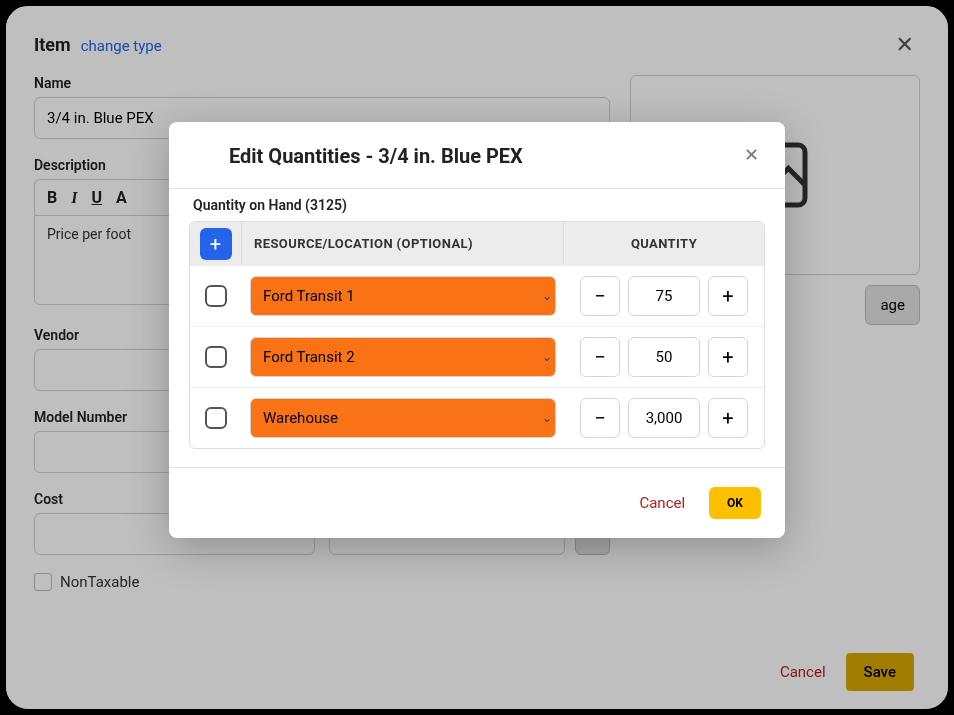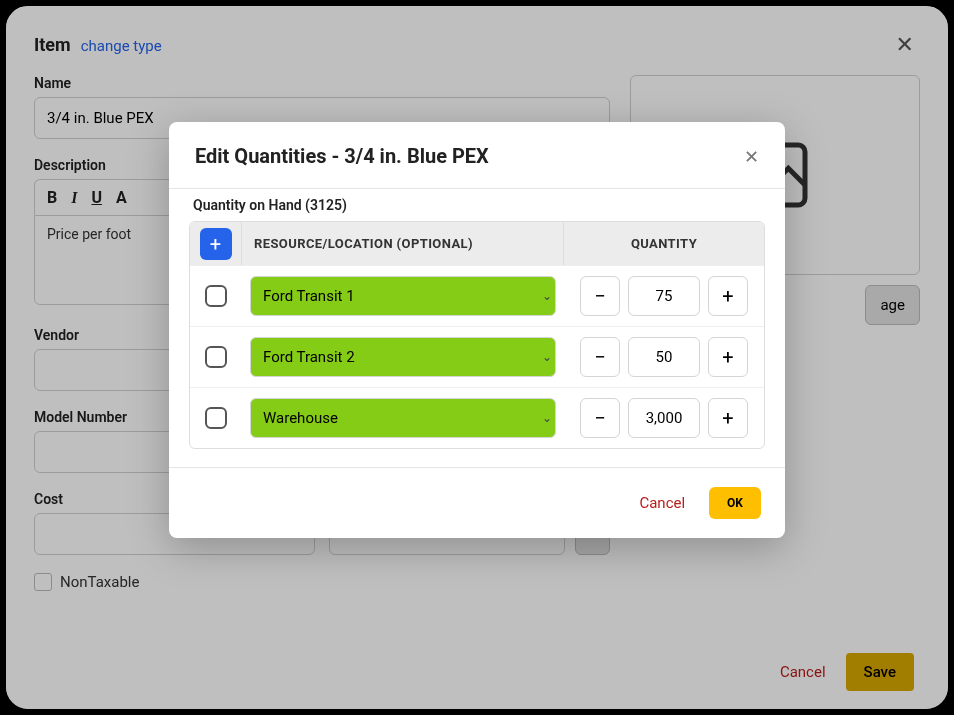--- a/index.html
+++ b/index.html
@@ -77,21 +77,21 @@
   background: #d9a800; border: none; border-radius: 4px;
   padding: 10px 18px; font-size: 15px; font-weight: 500; cursor: pointer;
 }
 
 
 .modal {
   position: absolute; top: 122px; left: 50%; transform: translateX(-50%);
   width: 616px; background: #fff; border-radius: 8px;
   box-shadow: 0 10px 40px rgba(0,0,0,0.25); z-index: 10;
 }
-.modal-head { display: flex; justify-content: space-between; align-items: center; padding: 22px 26px 20px; }
+.modal-head { display: flex; justify-content: space-between; padding: 22px 26px 20px; margin-left: 34px; }
 .modal-title { font-size: 20px; font-weight: 700; color: #222; }
 .modal-x { font-size: 18px; color: #777; cursor: pointer; }
 .modal-body { padding: 0 20px 18px; }
 .modal-sep { border: none; border-top: 1px solid #e5e5e5; }
 
 .qoh-label { font-size: 14px; font-weight: 600; color: #222; margin: 8px 0 8px 4px; }
 
 .qty-table { border: 1px solid #ddd; border-radius: 6px; overflow: hidden; }
 .qty-head { display: flex; background: #ececec; }
 .qty-head-cell {
@@ -105,21 +105,21 @@
   width: 32px; height: 32px; background: #2563eb; border: none; border-radius: 6px;
   color: #fff; font-size: 20px; cursor: pointer; display: flex; align-items: center; justify-content: center;
 }
 
 .qty-row { display: flex; align-items: center; border-top: 1px solid #eee; padding: 10px 0; }
 .qr-cb { width: 52px; display: flex; justify-content: center; }
 .qr-cb .cb2 { width: 22px; height: 22px; border: 2px solid #555; border-radius: 6px; }
 .qr-loc { flex: 1; padding: 0 8px; position: relative; }
 .loc-select {
   width: 100%; height: 40px; border: 1px solid #d5d5d5; border-radius: 6px;
-  padding: 0 32px 0 12px; font-size: 15px; background: #84cc16;
+  padding: 0 32px 0 12px; font-size: 15px; background: #f97316;
 }
 .qr-qty { width: 200px; display: flex; gap: 8px; justify-content: center; align-items: center; padding: 0 8px; }
 .step-btn {
   width: 40px; height: 40px; border: 1px solid #d5d5d5; border-radius: 6px;
   background: #fff; font-size: 20px; cursor: pointer; display: flex; align-items: center; justify-content: center;
 }
 .qty-input {
   width: 72px; height: 40px; border: 1px solid #d5d5d5; border-radius: 6px;
   text-align: center; font-size: 15px;
 }

